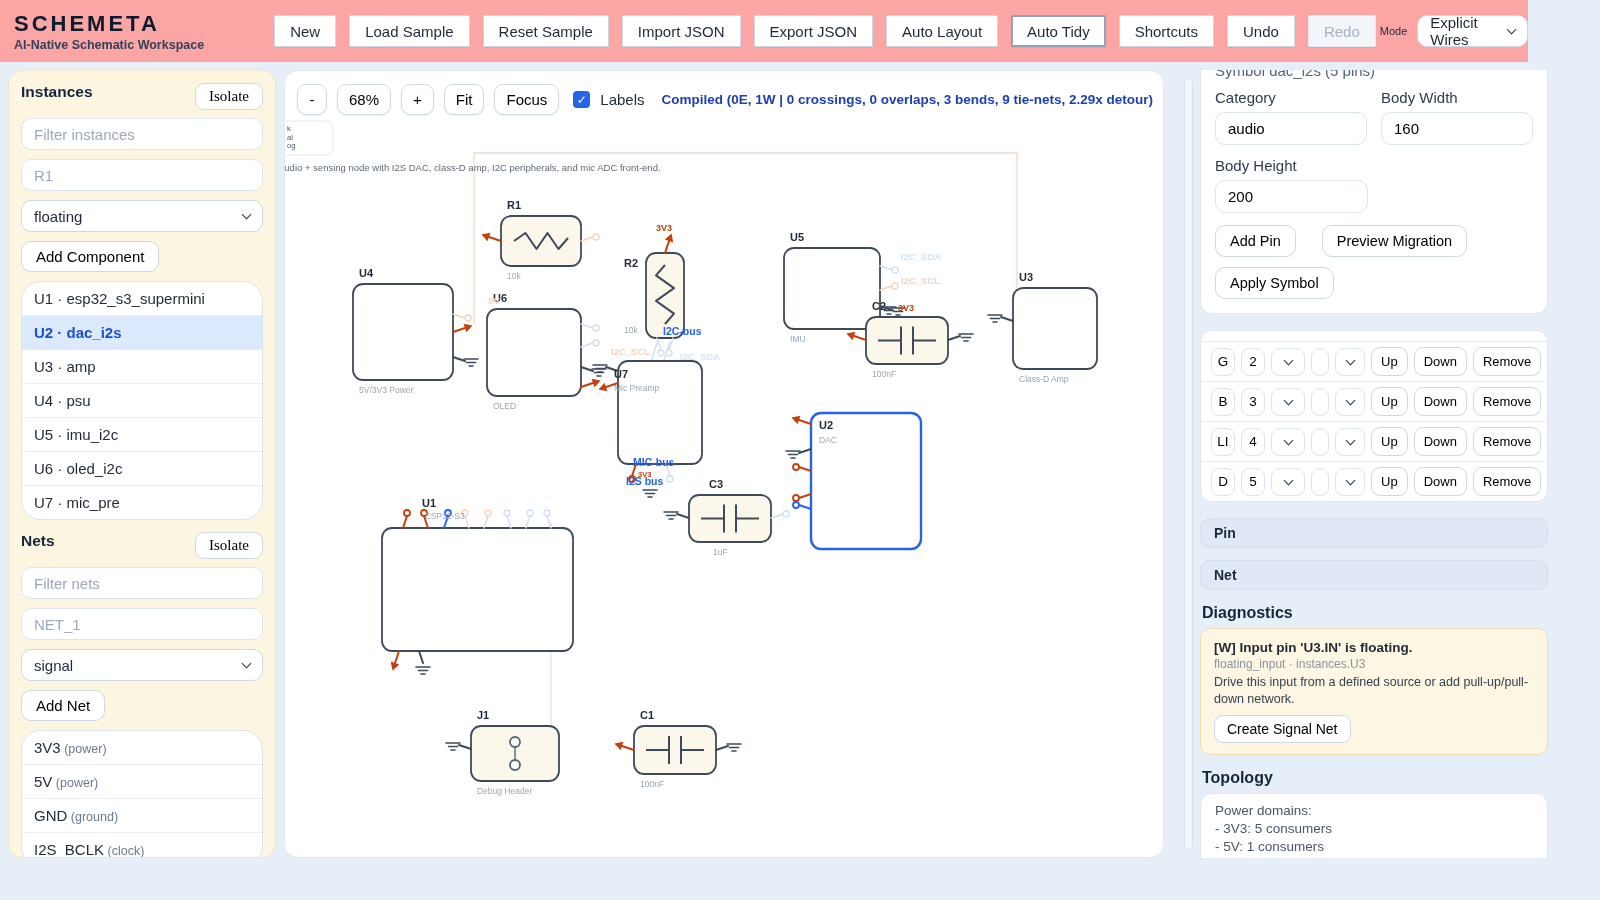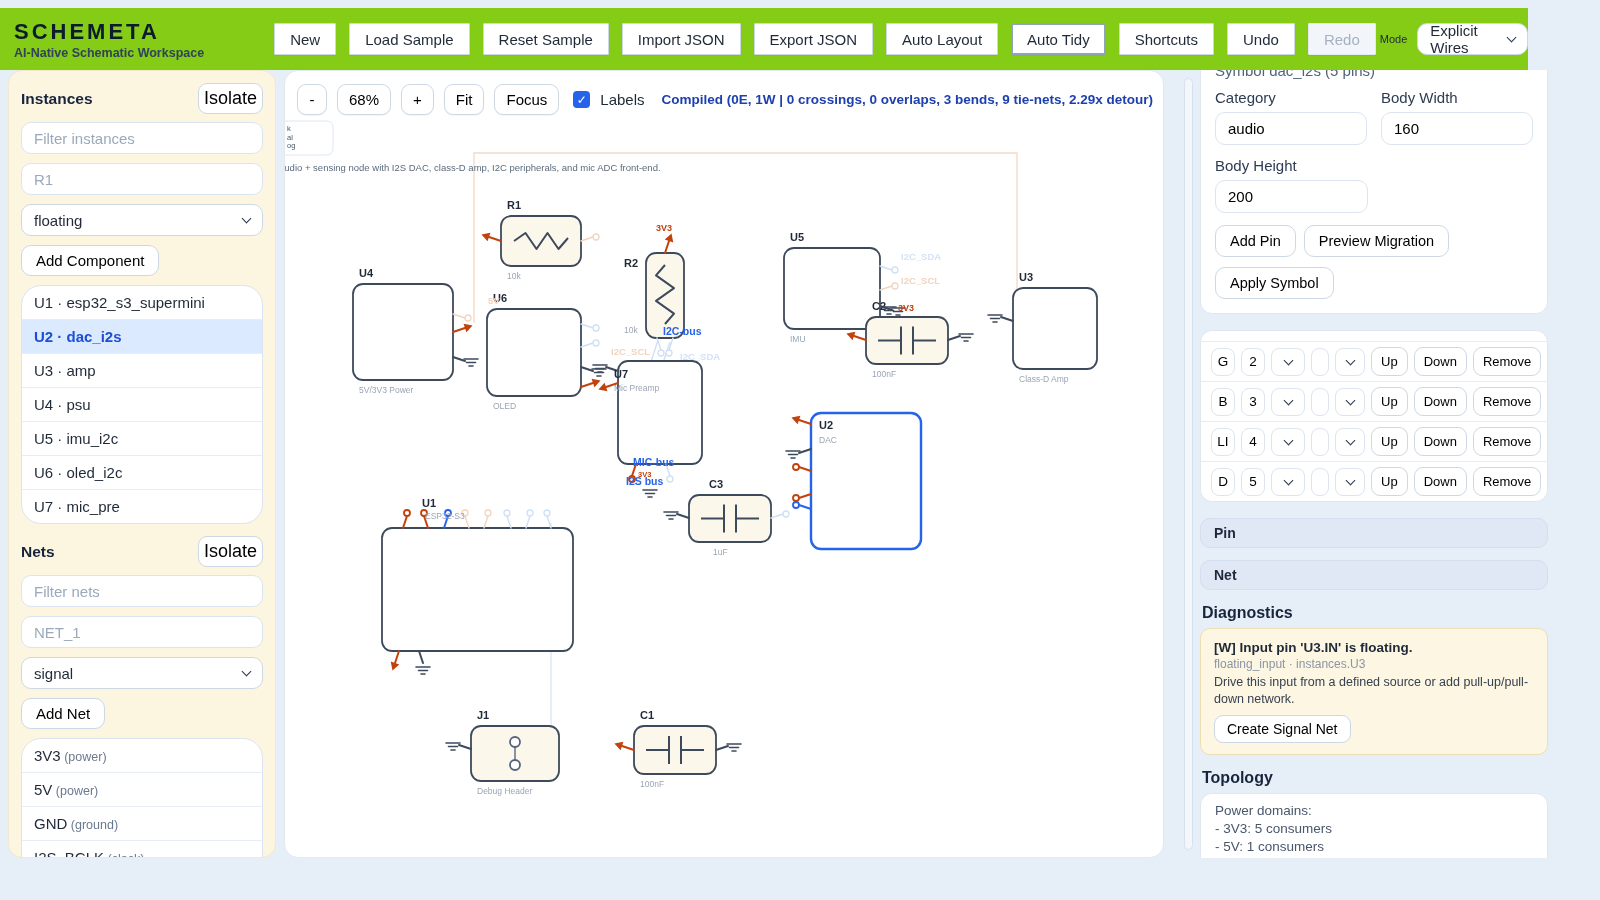--- a/index.html
+++ b/index.html
@@ -1,35 +1,35 @@
 <!DOCTYPE html>
 <html><head>
 <meta charset="utf-8">
 <style>
 *{margin:0;padding:0;box-sizing:border-box}
 html,body{width:1600px;height:900px;overflow:hidden}
 body{font-family:"Liberation Sans",sans-serif;background:#e6eef7;position:relative;color:#1f2937}
 
-.topbar{position:absolute;left:0;top:8px;width:1528px;height:62px;background:#84cc16;display:flex;align-items:center}
+.topbar{position:absolute;left:0;top:0;width:1528px;height:62px;background:#fca5a5;display:flex;align-items:center}
 .brand{margin-left:14px;width:350px}
 .brand h1{font-size:22px;letter-spacing:3px;color:#0d1b2e;font-weight:bold}
 .brand p{font-size:12.5px;font-weight:bold;color:#31425a;margin-top:1px}
 .htools{display:flex;gap:13px;align-items:center}
 .hbtn{background:#fff;border:1px solid #ccd8e4;border-radius:1px;height:32px;padding:0 15px;font-size:15px;color:#1f2937;font-family:inherit;cursor:pointer;box-shadow:0 1px 1px rgba(15,40,80,.05);white-space:nowrap}
 .hbtn.active{border:2px solid #8fa3bb;padding:0 14px}
 .hbtn.disabled{color:#a5b1c2;background:#f2f6fa;border-color:#e2e9f1}
 .mode-label{font-size:11px;margin-left:4px;color:#1f2937}
 .select{background:#fff;border:1px solid #ccd8e4;border-radius:10px;height:32px;display:flex;align-items:center;justify-content:space-between;padding:0 12px;font-size:15px;cursor:pointer}
 .mode-select{width:140px;margin-left:10px}
 .chev{width:7px;height:7px;border-right:1.8px solid #273449;border-bottom:1.8px solid #273449;transform:rotate(45deg);margin-top:-3px;flex:none}
 
 .lpanel{position:absolute;left:8px;top:70px;width:268px;height:788px;background:#fcf5e0;border:1px solid #f1e8cd;border-radius:14px;padding:12px;overflow:hidden}
-.phead{display:flex;justify-content:space-between;align-items:center;margin-bottom:8px}
+.phead{display:flex;justify-content:space-between;align-items:flex-start;margin-bottom:8px}
 .phead .ttl{font-size:15.5px;font-weight:bold;color:#17253c}
-.sbtn-sm{background:#fff;border:1px solid #ccd8e4;border-radius:9px;font-size:18px;padding:4px 5px;font-family:Liberation Sans, sans-serif;cursor:pointer}
+.sbtn-sm{background:#fff;border:1px solid #ccd8e4;border-radius:9px;font-size:15px;padding:4px 13px;font-family:Liberation Serif, serif;cursor:pointer}
 .inp{width:100%;height:32px;background:#fff;border:1px solid #dbe4f0;border-radius:10px;padding:0 12px;font-size:15px;font-family:inherit;color:#1f2937;margin-bottom:9px;outline:none}
 .inp::placeholder{color:#9aa9bc}
 .lpanel .select{margin-bottom:9px}
 .addbtn{background:#fff;border:1px solid #ccd8e4;border-radius:10px;height:31px;padding:0 14px;font-size:15px;font-family:inherit;margin-bottom:9px;cursor:pointer}
 .lcard{background:#fff;border:1px solid #dbe4f0;border-radius:20px;overflow:hidden;margin-bottom:12px}
 .lrow{padding:8px 12px;font-size:15px;border-top:1px solid #e9eef6;cursor:pointer;white-space:nowrap}
 .lrow:first-child{border-top:none}
 .lrow.sel{background:#dbeafe;color:#1d4ed8;font-weight:bold}
 .lrow .kind{font-size:12.5px;color:#6b7990}
 
@@ -54,21 +54,21 @@
 .scrolltrack{position:absolute;left:1184px;top:78px;width:9px;height:772px;border:1px solid #d7e1ee;background:#f3f7fc;border-radius:5px}
 
 .rpanel{position:absolute;left:1200px;top:70px;width:348px;height:788px;overflow:hidden}
 .card{background:#fff;border:1px solid #dfe7f2;border-radius:12px}
 .symcard{margin-top:-22px;padding:13px 14px 14px}
 .symtitle{font-size:15px;color:#52637a;margin-bottom:10px}
 .flabel{font-size:15px;color:#2e3c52;margin-bottom:6px}
 .fgrid{display:grid;grid-template-columns:1fr 1fr;column-gap:14px}
 .finp{width:100%;height:33px;background:#fff;border:1px solid #dbe4f0;border-radius:10px;padding:0 12px;font-size:15px;font-family:inherit;margin-bottom:12px;outline:none}
 .finp.half{width:153px}
-.btnrow{display:flex;gap:8px;margin-bottom:10px}
+.btnrow{display:flex;gap:26px;margin-bottom:10px}
 .rbtn{background:#fff;border:1px solid #ccd8e4;border-radius:10px;height:32px;padding:0 14px;font-size:14.5px;font-family:inherit;cursor:pointer}
 .rowscard{margin-top:16px;padding-top:10px;overflow:hidden}
 .prow{display:flex;align-items:center;gap:6px;padding:6px 10px;border-top:1px solid #e7edf6;height:40px}
 .mini{height:28px;border:1px solid #dbe4f0;border-radius:8px;background:#fff;font-size:13.5px;text-align:center;font-family:inherit;padding:0;outline:none;flex:none}
 .w24{width:24px}.w18{width:18px}.w34{width:34px}.w30{width:30px}
 .mini.sel{display:flex;align-items:center;justify-content:center}
 .sbtn{background:#fff;border:1px solid #ccd8e4;border-radius:9px;height:29px;padding:0 9px;font-size:13px;font-family:inherit;cursor:pointer;flex:none}
 .secbar{background:#dfe8f4;border:1px solid #d3dfee;border-radius:10px;height:30px;display:flex;align-items:center;padding:12px 13px;font-size:14px;font-weight:bold;color:#1e293b;margin-top:12px}
 .secbar.first{margin-top:16px}
 .rhead{font-size:16px;font-weight:bold;color:#17253c;margin:14px 0 6px 2px}

